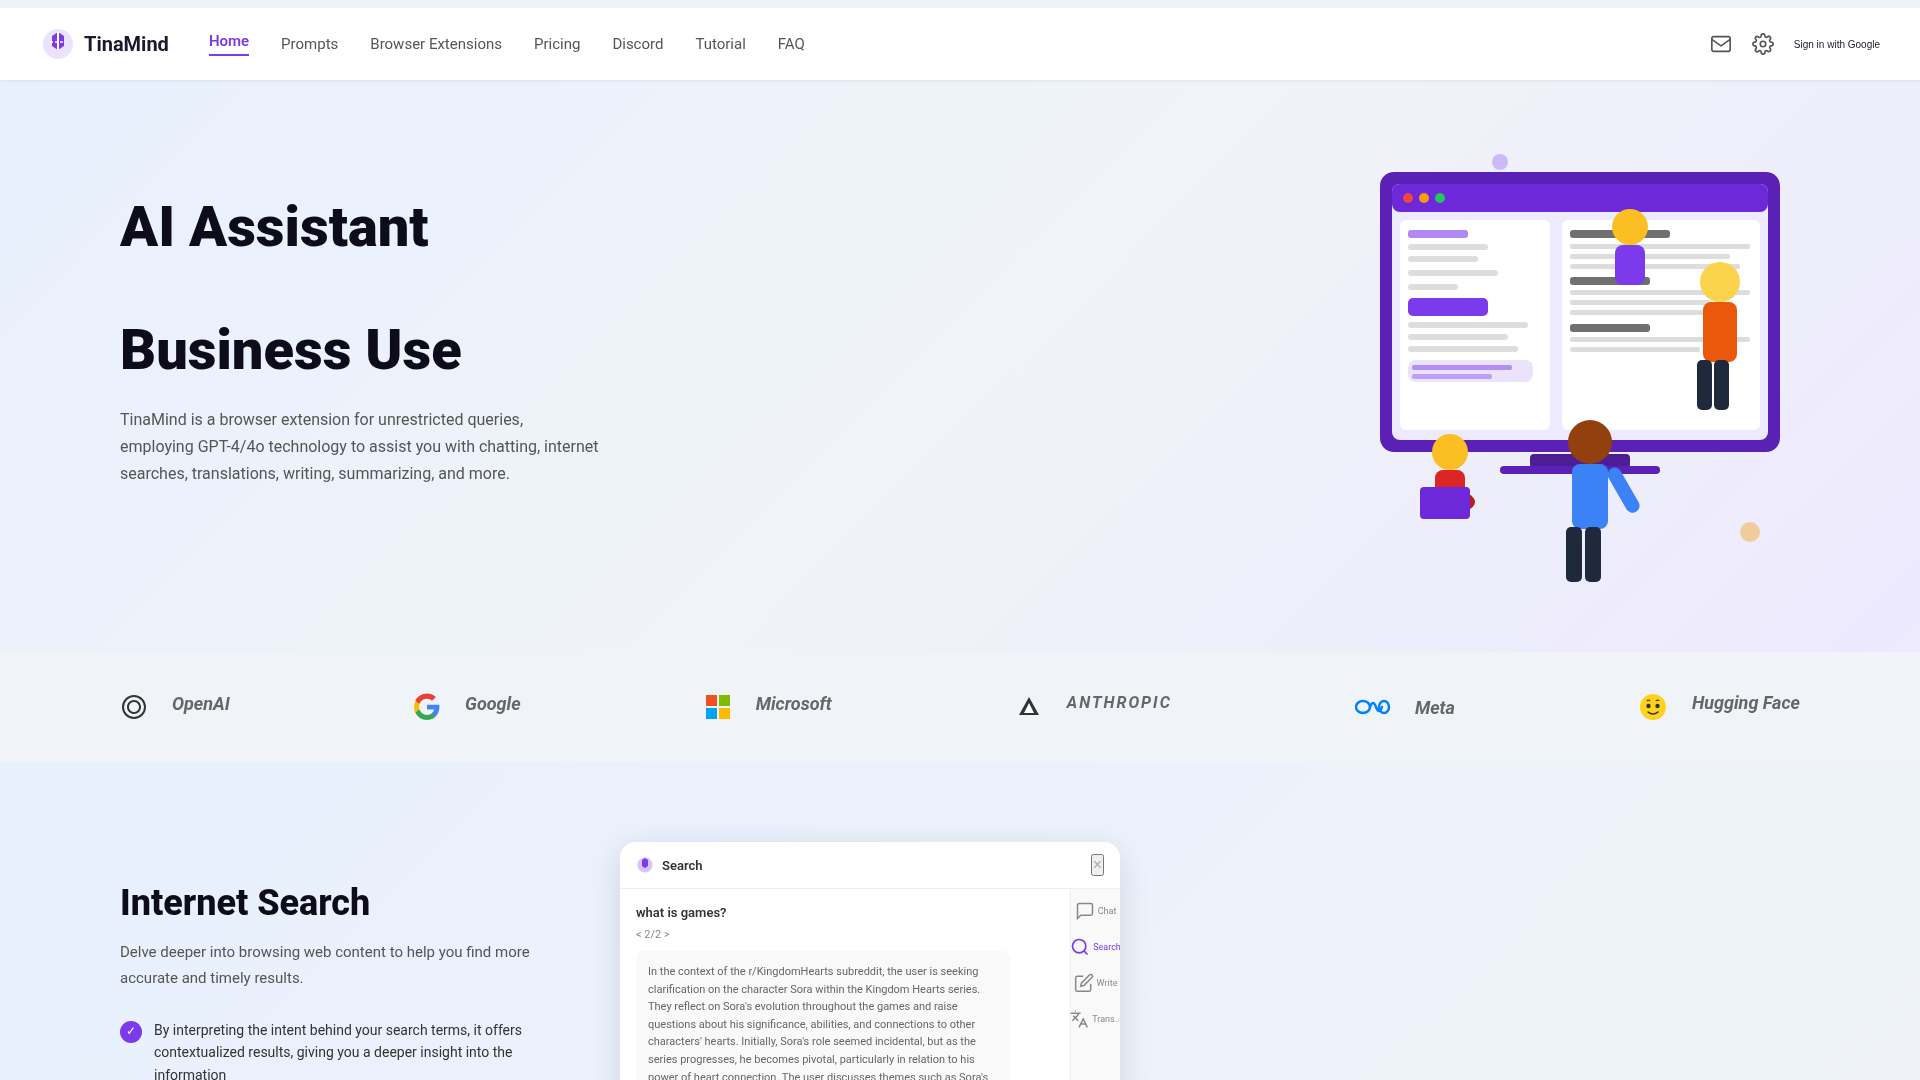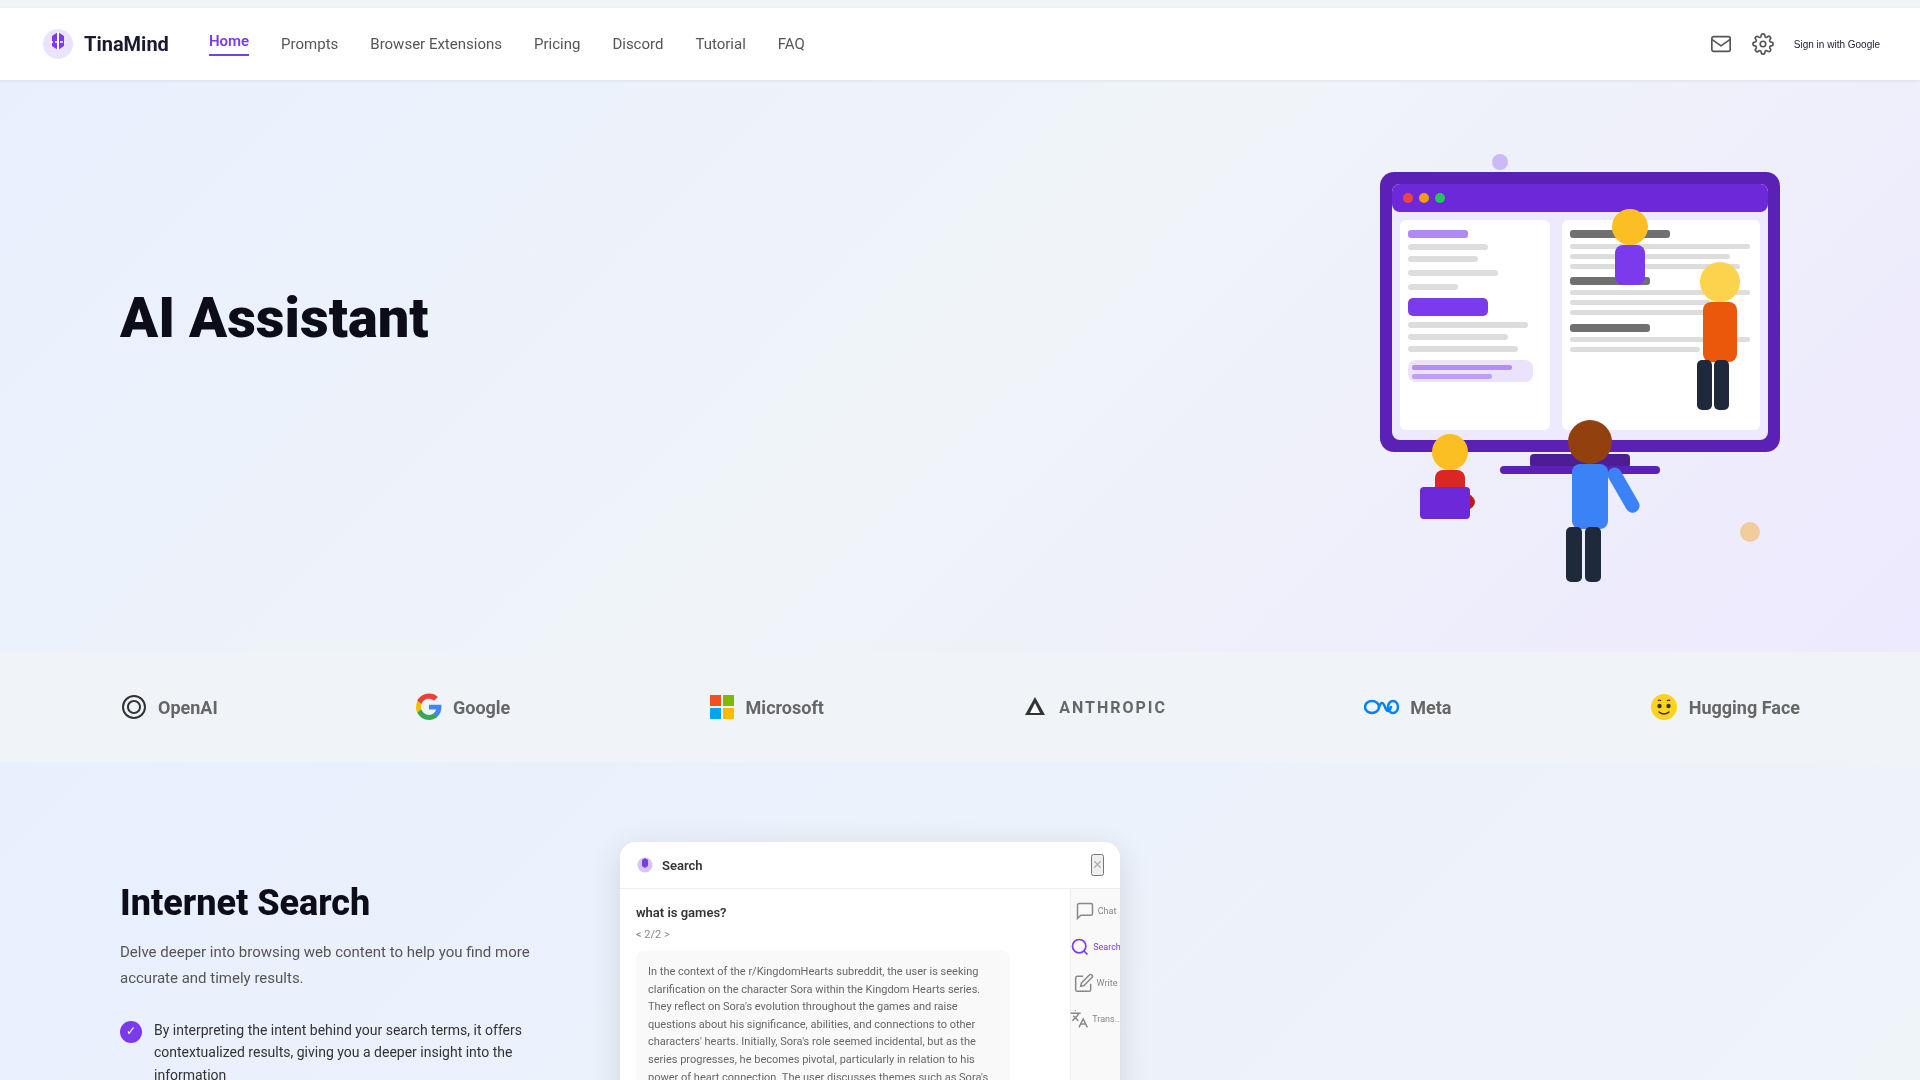--- a/index.html
+++ b/index.html
@@ -147,25 +147,25 @@
     
     .logos-section {
       background: #f0f4f8;
       padding: 40px 120px;
       display: flex;
       align-items: center;
       justify-content: space-between;
     }
     .logo-item {
       display: flex;
-      align-items: center;
-      gap: 10px;
+      gap: 24px;
       color: #666;
       font-size: 18px;
       font-weight: 700;
+      font-style: italic;
     }
     .logo-item svg {
       flex-shrink: 0;
     }
 
     
     .feature-section {
       background: linear-gradient(135deg, #e8f0fe 0%, #f0f4f8 100%);
       padding: 80px 120px;
       display: flex;
@@ -314,21 +314,23 @@
     </button>
     <button class="sign-in-btn">Sign in with Google</button>
   </div>
 </nav>
 
 <section class="hero">
   <div class="hero-content">
     <h1 class="hero-title">
       <span>AI Assistant</span><br>
       <br>
+      <span>Business Use</span>
     </h1>
+    <p class="hero-desc">TinaMind is a browser extension for unrestricted queries, employing GPT-4/4o technology to assist you with chatting, internet searches, translations, writing, summarizing, and more.</p>
   </div>
 
   <div class="hero-image">
     <svg viewBox="0 0 560 480" xmlns="http://www.w3.org/2000/svg" class="hero-mockup">
 
       <rect x="80" y="60" width="400" height="280" rx="14" fill="#5b21b6"></rect>
       <rect x="92" y="72" width="376" height="256" rx="8" fill="#ede9fe"></rect>
 
       <rect x="92" y="72" width="376" height="28" rx="8" fill="#6d28d9"></rect>
       <circle cx="108" cy="86" r="5" fill="#ef4444"></circle>

